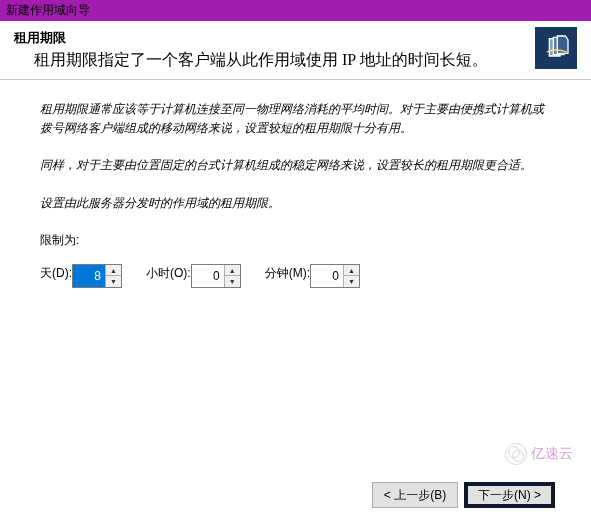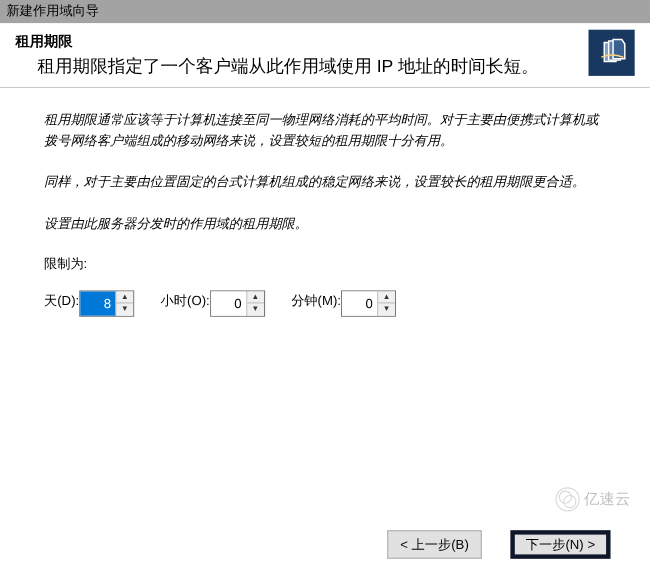--- a/index.html
+++ b/index.html
@@ -12,31 +12,32 @@
       font-size: 12px;
       background: #ffffff;
       width: 591px;
       height: 520px;
       position: relative;
       color: #000;
     }
     .title-bar {
       padding: 2px 6px;
       font-size: 12px;
-      background: #a3a3a3;
+      background: #a21caf;
     }
     .header {
       display: flex;
       justify-content: space-between;
       align-items: flex-start;
       padding: 8px 14px 8px 14px;
       border-bottom: 1px solid #ccc;
     }
     .header-text {
       flex: 1;
+      font-family: Liberation Serif, serif;
     }
     .header-title {
       font-weight: bold;
       font-size: 13px;
       margin-bottom: 3px;
     }
     .header-desc {
       font-size: 16px;
       padding-left: 20px;
       color: #000;
@@ -131,37 +132,36 @@
     }
     .btn {
       min-width: 86px;
       height: 26px;
       border: 1px solid #adadad;
       background: #e1e1e1;
       font-size: 12px;
       cursor: pointer;
       font-family: inherit;
       padding: 0 10px;
-      margin-left: 20px;
     }
     .btn.primary {
       border: 4px solid #0f172a;
     }
     .btn-gap {
       width: 18px;
     }
     .watermark {
       position: absolute;
       bottom: 55px;
       right: 18px;
       opacity: 0.45;
       display: flex;
       align-items: center;
       gap: 4px;
-      color: #737373;
+      color: #a21caf;
       font-size: 14px;
     }
     .watermark-icon {
       width: 22px;
       height: 22px;
       border: 1.5px solid #aaa;
       border-radius: 50%;
       position: relative;
     }
     .watermark-icon::before,

